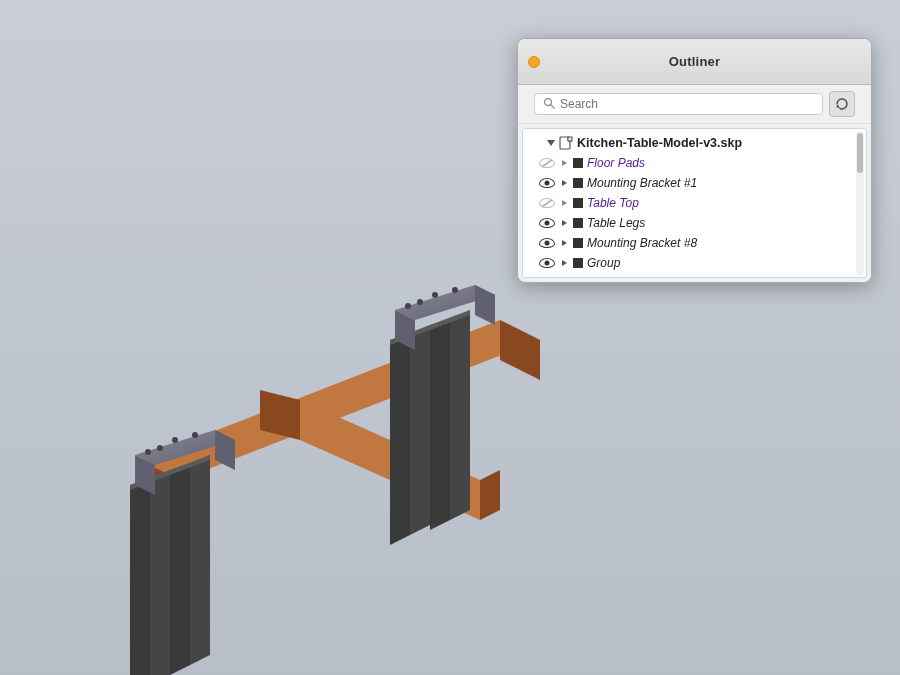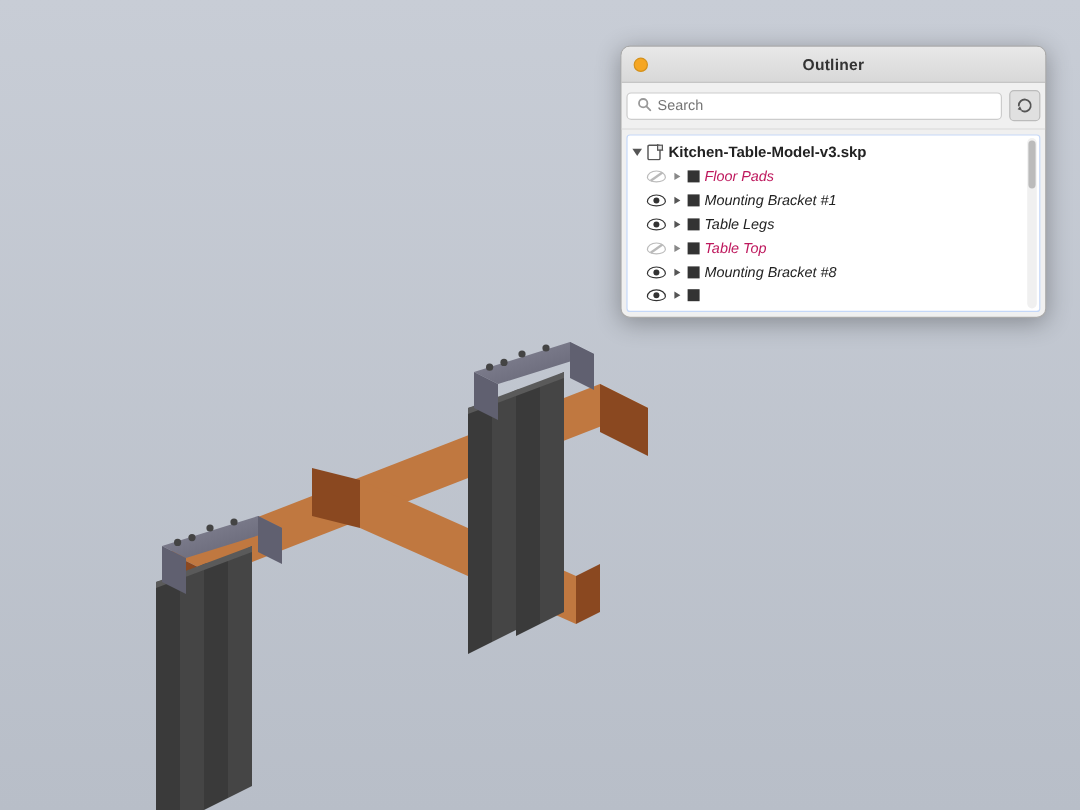--- a/index.html
+++ b/index.html
@@ -27,21 +27,21 @@
     }
 
     .outliner-titlebar {
       display: flex;
       align-items: center;
       justify-content: center;
       padding: 8px 12px;
       background: linear-gradient(180deg, #e8e8e8 0%, #d8d8d8 100%);
       border-bottom: 1px solid #bbb;
       position: relative;
-      height: 30px;
+      height: 46px;
     }
 
     .titlebar-close-btn {
       position: absolute;
       left: 10px;
       width: 12px;
       height: 12px;
       border-radius: 50%;
       background: #f5a623;
       border: 1px solid #d4911b;
@@ -49,21 +49,21 @@
     }
 
     .titlebar-title {
       font-size: 13px;
       font-weight: 600;
       color: #333;
       letter-spacing: 0.2px;
     }
 
     .outliner-search {
-      padding: 6px 4px;
+      padding: 6px 16px;
       background: #f0f0f0;
       border-bottom: 1px solid #ddd;
       display: flex;
       align-items: center;
       gap: 6px;
     }
 
     .search-wrapper {
       flex: 1;
       display: flex;
@@ -113,21 +113,21 @@
       overflow: hidden;
     }
 
     .tree-root {
       padding: 4px 0;
     }
 
     .tree-root-item {
       display: flex;
       align-items: center;
-      padding: 3px 4px;
+      padding: 3px 24px;
       gap: 4px;
       font-size: 12.5px;
       color: #222;
       font-weight: 600;
     }
 
     .chevron-down {
       width: 0;
       height: 0;
       border-left: 4px solid transparent;
@@ -150,21 +150,21 @@
       align-items: center;
       padding: 3px 8px 3px 16px;
       gap: 4px;
       font-size: 12px;
       color: #222;
       cursor: default;
     }
 
     .tree-item.hidden-item .item-label {
       font-style: italic;
-      color: #be185d;
+      color: #4c1d95;
     }
 
     .eye-icon {
       width: 16px;
       height: 12px;
       flex-shrink: 0;
       display: flex;
       align-items: center;
       justify-content: center;
     }
@@ -401,53 +401,54 @@
 
       <div class="tree-item">
         <div class="eye-icon eye-visible"></div>
         <div class="item-chevron">
           <div class="chevron-right" style="border-top:3px solid transparent;border-bottom:3px solid transparent;border-left:5px solid #555;"></div>
         </div>
         <div class="item-square"></div>
         <span class="item-label">Mounting Bracket #1</span>
       </div>
 
+      <div class="tree-item hidden-item">
+        <div class="eye-icon eye-hidden"></div>
+        <div class="item-chevron">
+          <div class="chevron-right" style="border-top:3px solid transparent;border-bottom:3px solid transparent;border-left:5px solid #888;"></div>
+        </div>
+        <div class="item-square"></div>
+        <span class="item-label">Table Top</span>
+      </div>
+
       <div class="tree-item">
         <div class="eye-icon eye-visible"></div>
         <div class="item-chevron">
           <div class="chevron-right" style="border-top:3px solid transparent;border-bottom:3px solid transparent;border-left:5px solid #555;"></div>
         </div>
         <div class="item-square"></div>
         <span class="item-label">Table Legs</span>
       </div>
 
-      <div class="tree-item hidden-item">
-        <div class="eye-icon eye-hidden"></div>
-        <div class="item-chevron">
-          <div class="chevron-right" style="border-top:3px solid transparent;border-bottom:3px solid transparent;border-left:5px solid #888;"></div>
-        </div>
-        <div class="item-square"></div>
-        <span class="item-label">Table Top</span>
-      </div>
-
       <div class="tree-item">
         <div class="eye-icon eye-visible"></div>
         <div class="item-chevron">
           <div class="chevron-right" style="border-top:3px solid transparent;border-bottom:3px solid transparent;border-left:5px solid #555;"></div>
         </div>
         <div class="item-square"></div>
         <span class="item-label">Mounting Bracket #8</span>
       </div>
 
       <div class="tree-item">
         <div class="eye-icon eye-visible"></div>
         <div class="item-chevron">
           <div class="chevron-right" style="border-top:3px solid transparent;border-bottom:3px solid transparent;border-left:5px solid #555;"></div>
         </div>
         <div class="item-square"></div>
+        <span class="item-label">Group</span>
       </div>
     </div>
 
     <div class="outliner-scrollbar">
       <div class="scrollbar-thumb"></div>
     </div>
   </div>
 </div>
 
 </body></html>

